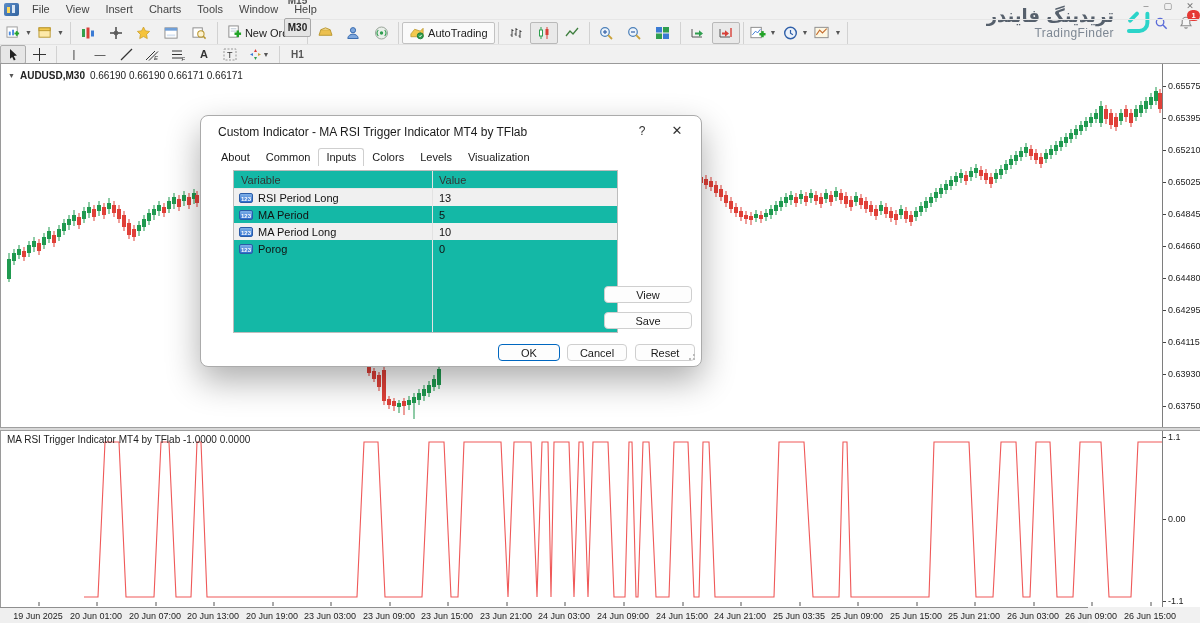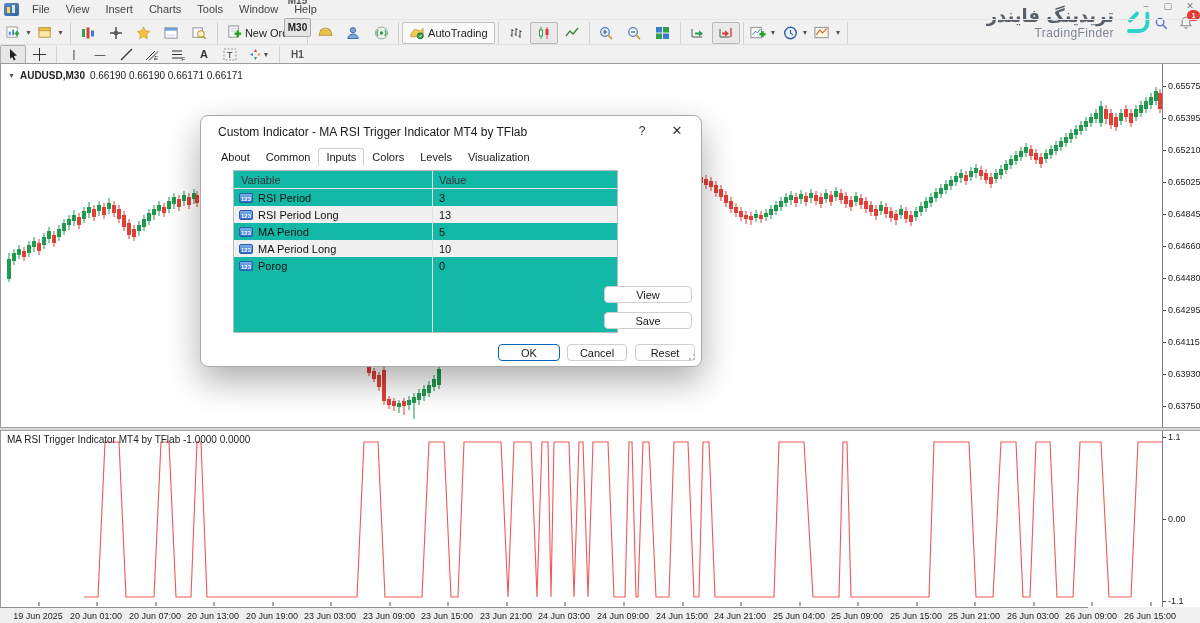--- a/index.html
+++ b/index.html
@@ -1069,21 +1069,21 @@
       <div class="tlabel" style="left: 213px;">20 Jun 13:00</div>
       <div class="tlabel" style="left: 272px;">20 Jun 19:00</div>
       <div class="tlabel" style="left: 330px;">23 Jun 03:00</div>
       <div class="tlabel" style="left: 389px;">23 Jun 09:00</div>
       <div class="tlabel" style="left: 447px;">23 Jun 15:00</div>
       <div class="tlabel" style="left: 506px;">23 Jun 21:00</div>
       <div class="tlabel" style="left: 564px;">24 Jun 03:00</div>
       <div class="tlabel" style="left: 623px;">24 Jun 09:00</div>
       <div class="tlabel" style="left: 682px;">24 Jun 15:00</div>
       <div class="tlabel" style="left: 740px;">24 Jun 21:00</div>
-      <div class="tlabel" style="left: 799px;">25 Jun 04:00</div>
+      <div class="tlabel" style="left: 799px;">25 Jun 03:35</div>
       <div class="tlabel" style="left: 857px;">25 Jun 09:00</div>
       <div class="tlabel" style="left: 916px;">25 Jun 15:00</div>
       <div class="tlabel" style="left: 974px;">25 Jun 21:00</div>
       <div class="tlabel" style="left: 1033px;">26 Jun 03:00</div>
       <div class="tlabel" style="left: 1091px;">26 Jun 09:00</div>
       <div class="tlabel" style="left: 1150px;">26 Jun 15:00</div>
     </div>
 
   <div class="dialog">
     <div class="dlg-title">Custom Indicator - MA RSI Trigger Indicator MT4 by TFlab</div>
@@ -1098,27 +1098,20 @@
         <div class="tab">Visualization</div>
       </div>
 
     <div class="dlg-table">
       <div class="col-split"></div>
       <div class="thead">
         <div class="c1">Variable</div>
         <div class="c2">Value</div>
       </div>
       <div id="table-rows">
-          <div class="trow">
-            <div class="c1">
-              <span class="num-ico">123</span>
-              <span>RSI Period</span>
-            </div>
-            <div class="c2">3</div>
-          </div>
           <div class="trow alt">
             <div class="c1">
               <span class="num-ico">123</span>
               <span>RSI Period Long</span>
             </div>
             <div class="c2">13</div>
           </div>
           <div class="trow">
             <div class="c1">
               <span class="num-ico">123</span>

